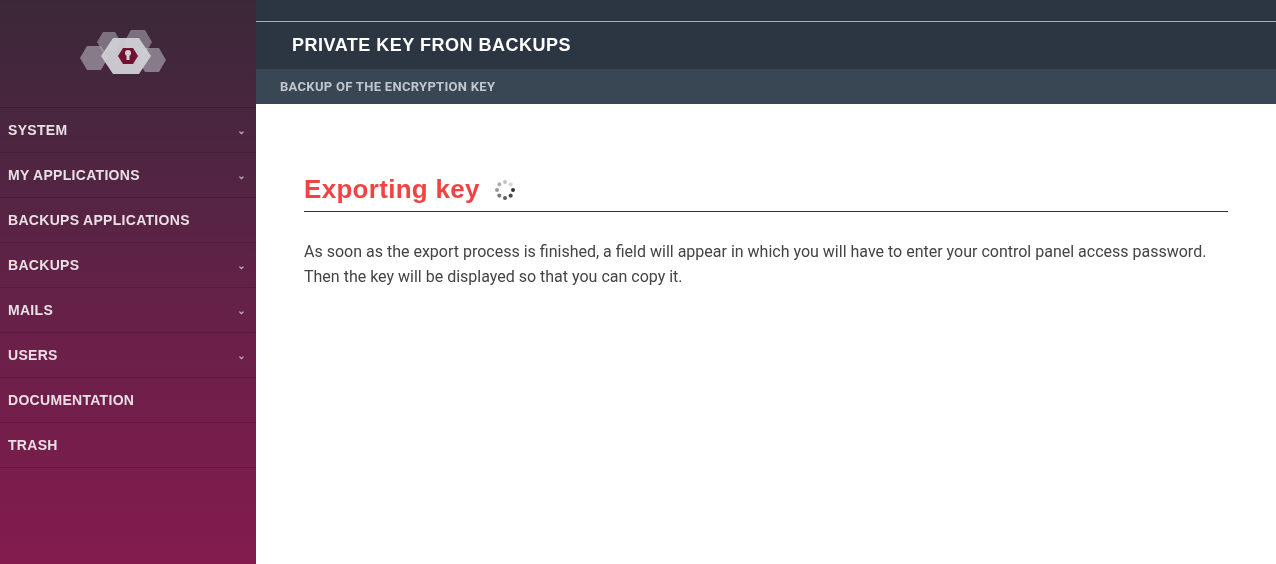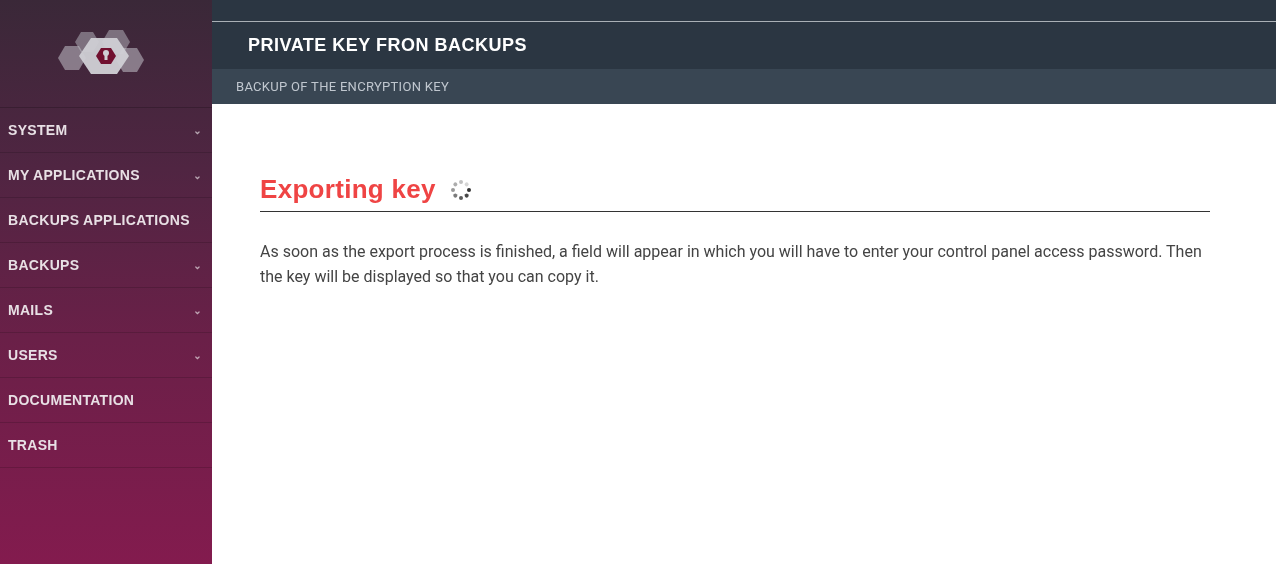--- a/index.html
+++ b/index.html
@@ -12,21 +12,21 @@
       background: #f5f5f5;
       width: 1276px;
       height: 564px;
       overflow: hidden;
     }
     .app {
       display: flex;
       height: 100%;
     }
     .sidebar {
-      width: 212px;
+      width: 256px;
       background: linear-gradient(180deg, #3a2838 0%, #502542 30%, #6a2048 60%, #831b4e 100%);
       display: flex;
       flex-direction: column;
       flex-shrink: 0;
     }
     .logo-area {
       height: 108px;
       display: flex;
       align-items: center;
       justify-content: center;
@@ -79,20 +79,21 @@
       letter-spacing: 0.5px;
       font-family: "Arial Narrow", Arial, sans-serif;
       font-stretch: condensed;
     }
     .sub-bar {
       background: #394653;
       color: #c0c7cf;
       padding: 10px 24px;
       font-size: 13px;
       letter-spacing: 0.3px;
+      font-weight: bold;
     }
     .content {
       padding: 70px 48px 30px 48px;
     }
     .heading-row {
       display: flex;
       align-items: center;
       border-bottom: 1px solid #333;
       padding-bottom: 6px;
       margin-bottom: 28px;

